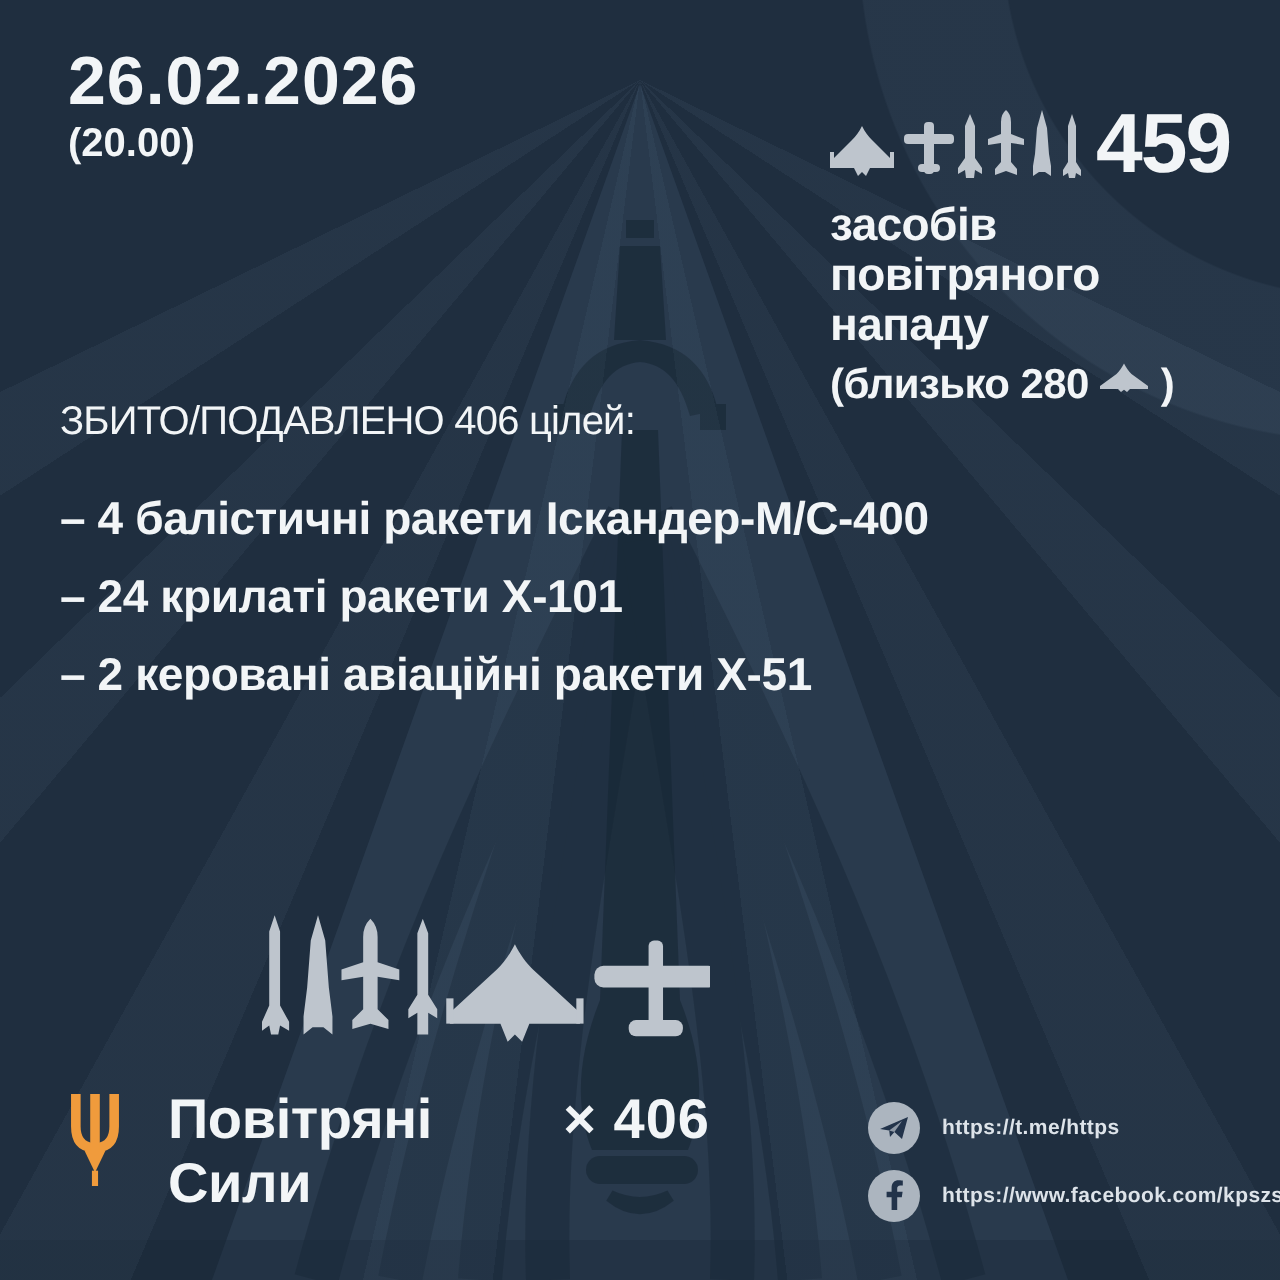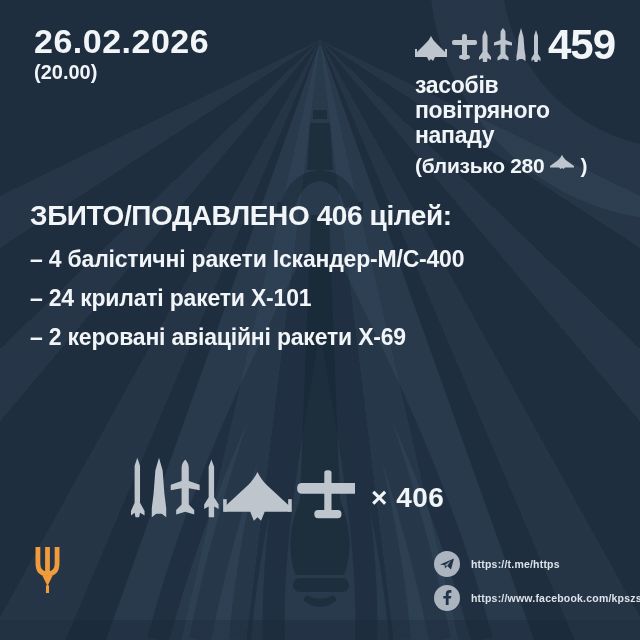--- a/index.html
+++ b/index.html
@@ -28,31 +28,31 @@
         rgba(151,180,209,0.06) 237deg 244deg, rgba(0,0,0,0) 244deg 360deg);
   }
   .content{position:absolute;inset:0;z-index:2;}
 
   
   .date-block{position:absolute;left:34px;top:24px;}
   .date-line{font-size:34px;font-weight:bold;letter-spacing:.5px;line-height:1.05;}
   .time-line{font-size:20px;font-weight:bold;margin-top:1px;}
 
   .attack-block{position:absolute;left:415px;top:24px;width:218px;}
-  .attack-row{display:flex;align-items:center;gap:5px;}
+  .attack-row{display:flex;align-items:center;gap:5px;margin-top:27px;}
   .attack-total{font-size:42px;font-weight:bold;letter-spacing:-1px;line-height:1;}
   .attack-label{font-size:23px;font-weight:bold;line-height:25px;margin-top:7px;letter-spacing:-.3px;}
   .attack-approx{display:flex;align-items:flex-start;gap:6px;font-size:21px;font-weight:bold;margin-top:6px;letter-spacing:-.3px;}
 
   
-  .main-heading{position:absolute;left:30px;top:200px;font-size:28px;font-weight:bold;letter-spacing:-.4px;}
+  .main-heading{position:absolute;left:30px;top:200px;font-size:20px;font-weight:normal;letter-spacing:-.4px;}
   .target-list{position:absolute;left:30px;top:240px;font-size:23px;font-weight:bold;letter-spacing:-.2px;}
   .target-list .item{height:39px;display:flex;align-items:center;}
 
-  .destroyed-row{position:absolute;left:131px;top:455px;display:flex;align-items:flex-end;gap:16px;}
+  .destroyed-row{position:absolute;left:131px;top:455px;display:flex;align-items:flex-end;gap:16px;flex-direction:column;}
   .destroyed-mult{font-size:28px;font-weight:bold;padding-bottom:14px;letter-spacing:.5px;}
 
   
   .footer-brand{position:absolute;left:34px;top:544px;display:flex;gap:23px;}
   .brand-text{font-size:28px;font-weight:bold;line-height:32px;letter-spacing:-.2px;}
   .trident{margin-top:3px;}
 
   .footer-links{position:absolute;left:434px;top:551px;}
   .link-row{display:flex;align-items:center;gap:11px;height:26px;margin-bottom:8px;cursor:pointer;}
   .link-url{font-size:10.5px;font-weight:bold;color:#DDE3E9;letter-spacing:.2px;}
@@ -148,21 +148,21 @@
         </svg>
         <span>)</span>
       </div>
     </div>
 
     <div class="main-heading">ЗБИТО/ПОДАВЛЕНО 406 цілей:</div>
 
     <div class="target-list">
       <div class="item">– 4 балістичні ракети Іскандер-М/С-400</div>
       <div class="item">– 24 крилаті ракети Х-101</div>
-      <div class="item">– 2 керовані авіаційні ракети Х-69</div>
+      <div class="item">– 2 керовані авіаційні ракети Х-51</div>
     </div>
 
     <div class="destroyed-row">
       <svg width="224" height="73" viewBox="0 0 248 75" class="icon-gray">
         <g>
           <path d="M7,0 L10,9 L10,50 L15,59 L15,64 L10,61 L9,66 L5,66 L4,61 L0,64 L0,59 L4,50 L4,9 Z"></path>
         </g>
         <g>
           <path d="M31,0 L35,14 L37,40 L39,56 L39,66 L34,62 L28,62 L23,66 L23,56 L25,40 L27,14 Z"></path>
         </g>
@@ -191,20 +191,24 @@
         <g stroke="#F09B3C" stroke-width="5" fill="none">
           <path d="M4,0 V17 Q4,27.5 13,28"></path>
           <path d="M24,0 V17 Q24,27.5 15,28"></path>
           <path d="M14,0 V30"></path>
         </g>
         <g fill="#F09B3C">
           <polygon points="14,41 8.5,29.5 19.5,29.5"></polygon>
           <rect x="12.4" y="40" width="3.2" height="8"></rect>
         </g>
       </svg>
+      <div class="brand-text">
+        <div>Повітряні</div>
+        <div>Сили</div>
+      </div>
     </div>
 
     <div class="footer-links">
       <div class="link-row">
         <svg width="26" height="26" viewBox="0 0 26 26">
           <circle cx="13" cy="13" r="13" fill="#ACB5BF"></circle>
           <polygon points="6,13.5 20,7.5 17,18.5 13.2,15 11,17.5 10.6,14.2" fill="#22334A"></polygon>
           <polygon points="13.2,15 17,9.5 10.6,14.2" fill="#8F99A6"></polygon>
         </svg>
         <span class="link-url">https://t.me/https</span>

